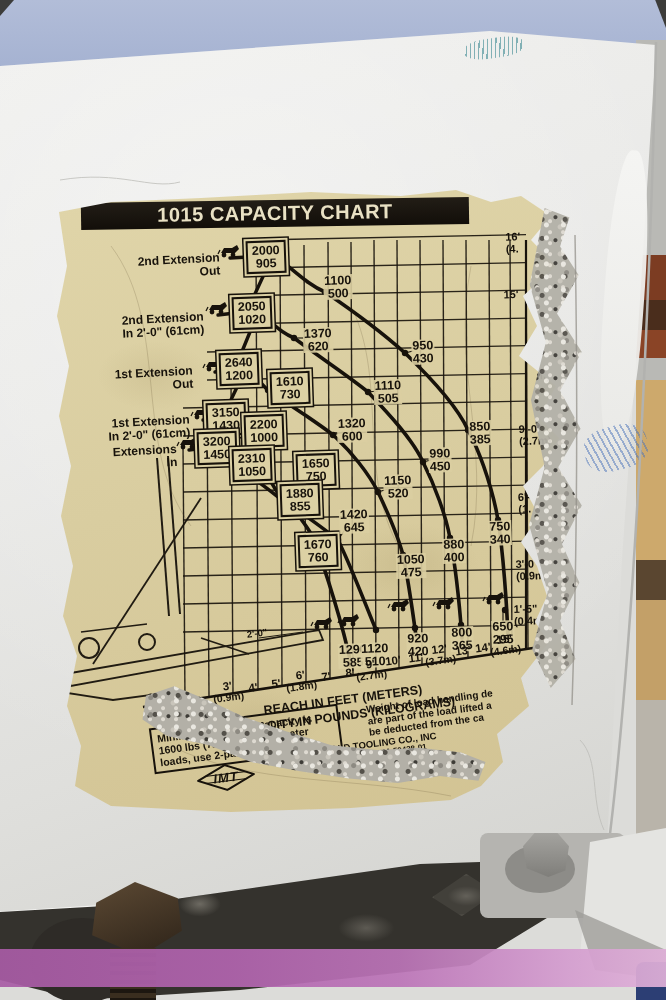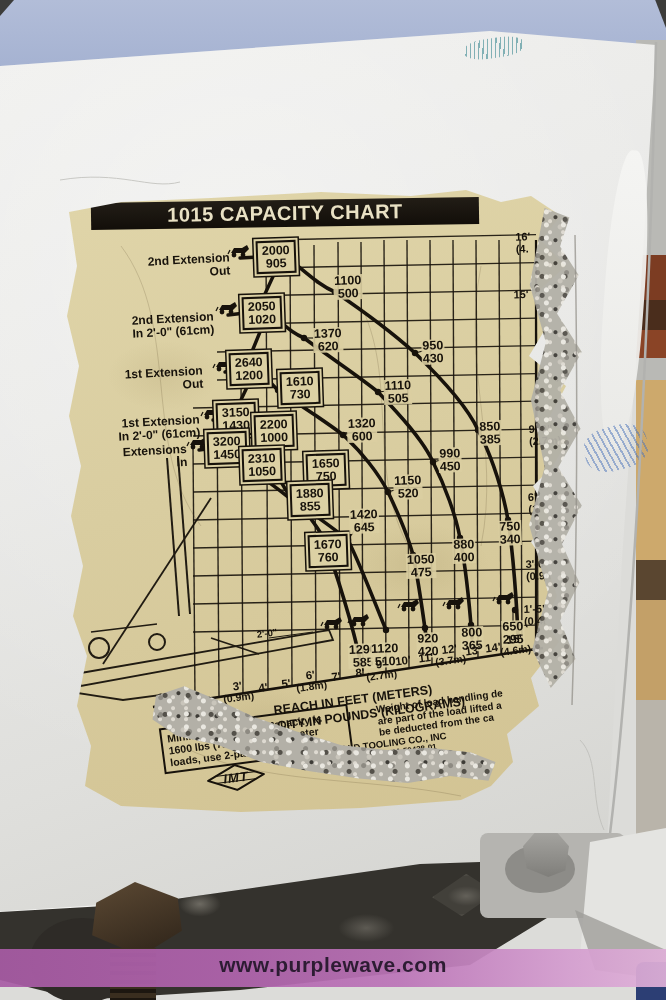--- a/index.html
+++ b/index.html
@@ -48,21 +48,21 @@
       repeating-linear-gradient(180deg,#3a2e1f 0 5px,#1d1710 5px 9px);}
   #dark-disc{left:30px;top:918px;width:105px;height:85px;border-radius:50%;background:#2e2b27;}
   #emboss-diamond{left:432px;top:874px;width:60px;height:38px;border:2px solid #6b6861;opacity:.45;
     transform:rotate(-4deg) skewX(-10deg);clip-path:polygon(50% 0,100% 50%,50% 100%,0 50%);background:#55534c;}
   
   #purple-stripe{left:0;top:949px;width:666px;height:38px;opacity:.93;
     background:linear-gradient(90deg,#a75ba4 0%,#b164ae 35%,#bb74b7 60%,#d39cce 85%,#dfb0d8 100%);}
   #watermark{left:0;top:953px;width:666px;text-align:center;font-size:21px;font-weight:700;
     color:#2d1c33;letter-spacing:.5px;}
   
-  #sticker{left:61px;top:186px;width:512px;height:632px;
+  #sticker{left:51px;top:186px;width:512px;height:632px;
     background:
       radial-gradient(80px 50px at 20% 30%,rgba(120,100,50,.10),transparent 70%),
       radial-gradient(100px 60px at 70% 60%,rgba(120,100,50,.12),transparent 70%),
       radial-gradient(90px 55px at 40% 85%,rgba(110,90,45,.10),transparent 70%),
       linear-gradient(165deg,#e0d5a9 0%,#d9cda0 45%,#d2c393 100%);
     clip-path:polygon(8px 26px,60px 16px,150px 12px,260px 6px,350px 10px,405px 4px,440px 16px,470px 10px,500px 30px,480px 54px,505px 80px,472px 110px,486px 140px,468px 170px,505px 200px,488px 232px,508px 252px,492px 280px,472px 300px,488px 330px,470px 356px,486px 380px,496px 410px,484px 436px,498px 456px,470px 492px,478px 520px,446px 548px,452px 576px,430px 600px,400px 614px,300px 622px,180px 626px,60px 620px,24px 600px,30px 560px,16px 520px,26px 470px,12px 430px,22px 380px,10px 330px,20px 280px,8px 230px,18px 180px,6px 130px,16px 80px);
     filter:drop-shadow(2px 3px 3px rgba(40,35,20,.25));}
   #title-bar{left:30px;top:14px;width:388px;height:27px;background:linear-gradient(180deg,#221d16,#120e09);
     transform:rotate(-0.9deg);display:flex;align-items:center;justify-content:center;}
   #title-bar span{color:#e9e1c4;font-size:20px;font-weight:700;letter-spacing:.5px;white-space:nowrap;}
@@ -661,14 +661,13 @@
   <div id="nut-washer" class="abs"></div>
   <div id="nut" class="abs"></div>
   <div id="corner-white" class="abs"></div>
   <div id="corner-shadow" class="abs"></div>
   <div id="dark-disc" class="abs"></div>
   <div id="bolt-head" class="abs"></div>
   <div id="bolt-shaft" class="abs"></div>
   <div id="blue-item" class="abs"></div>
 
   <div id="purple-stripe" class="abs"></div>
-  <div id="watermark" class="abs">www.purplewave.com</div>
 </div>
 
 </body></html>

